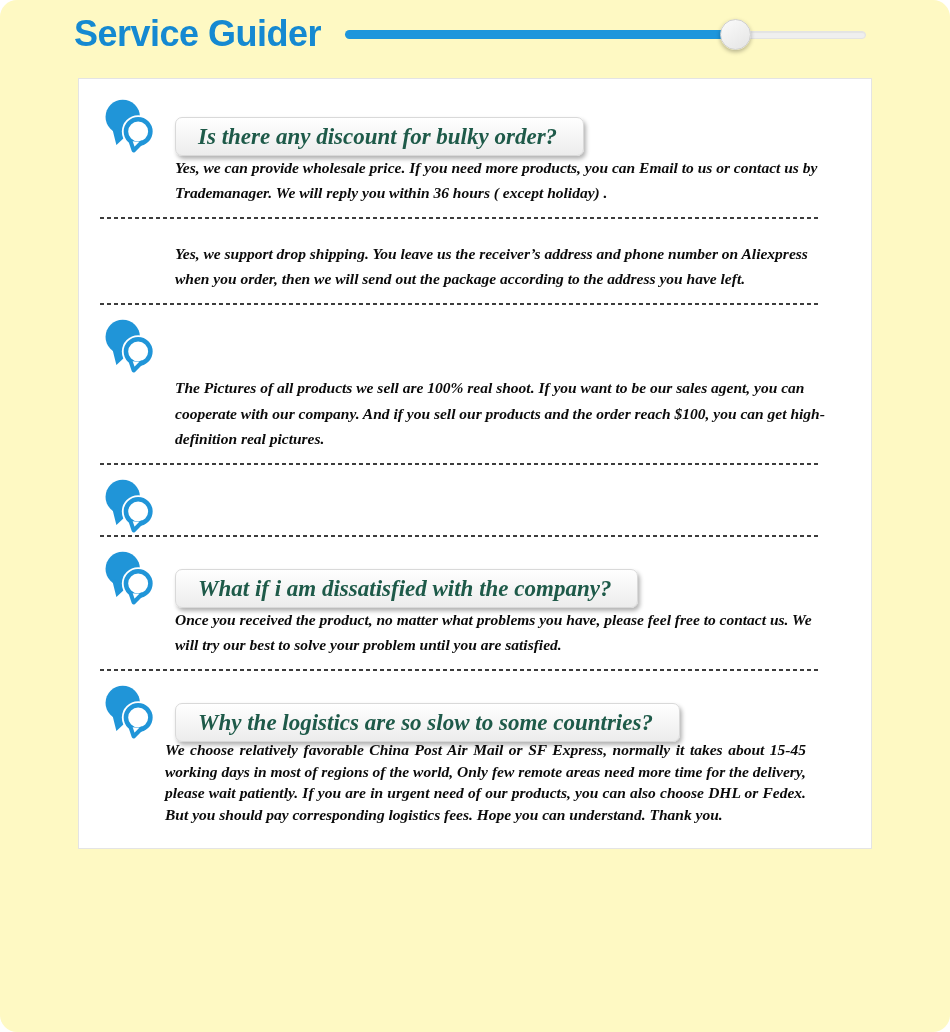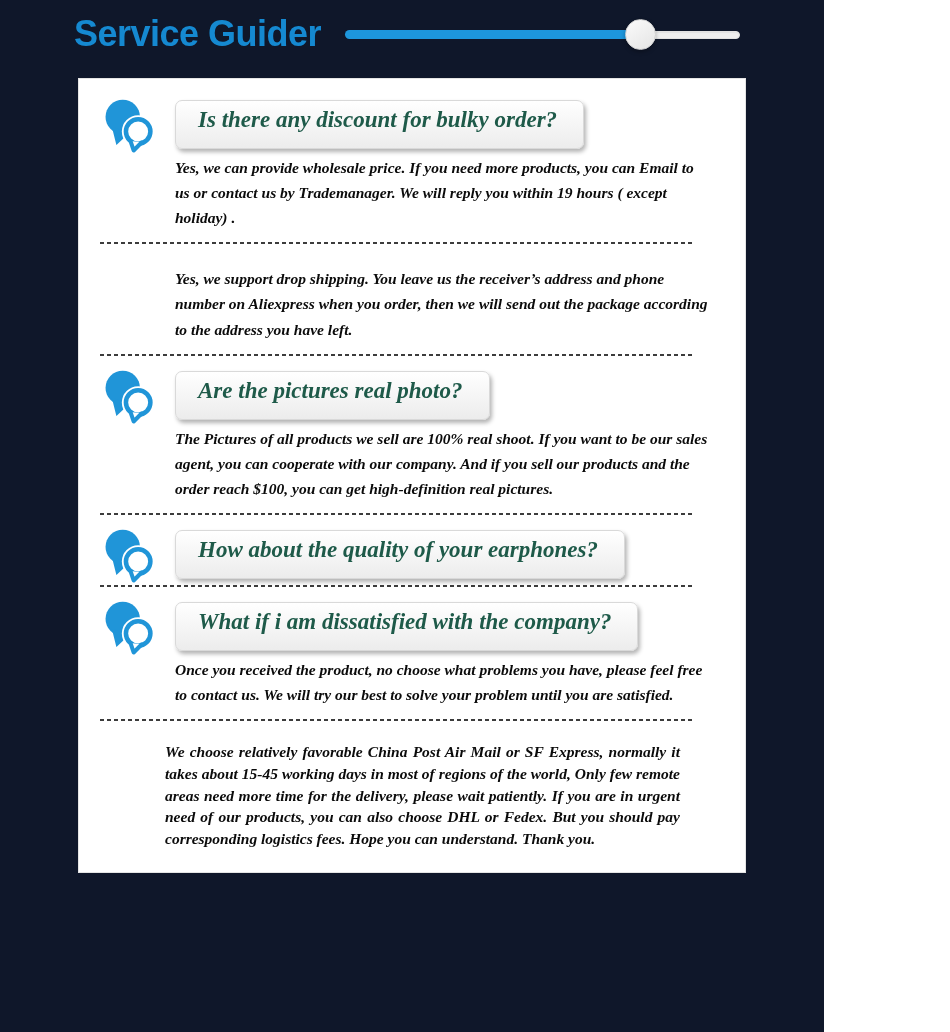--- a/index.html
+++ b/index.html
@@ -1,21 +1,21 @@
 <!DOCTYPE html>
 <html><head>
 <meta charset="utf-8">
 <style>
   html,body{margin:0;padding:0;background:#ffffff;}
   body{
     width:950px;height:1032px;overflow:hidden;
     font-family:"Liberation Serif",serif;
     -webkit-font-smoothing:antialiased;
   }
-  .page{width:824px;height:1032px;position:relative;background:#0f172a;}
+  .page{width:950px;height:1032px;position:relative;background:#fef9c3;border-radius:17px;}
 
   
   .hdr{
     display:flex;align-items:center;
     padding:16px 84px 8px 74px;height:60px;box-sizing:border-box;
   }
   .hdr h1{
     margin:0 24px 0 0;
     font-family:"Liberation Sans",sans-serif;
     font-size:36px;font-weight:700;color:#1589d1;
@@ -44,24 +44,24 @@
     margin:18px 78px 0;
     background:#fff;
     border:1px solid #e4e4e4;
     padding:8px 0 12px;
   }
   .faq-item{padding:10px 20px 8px;}
   .q-row{display:flex;align-items:flex-start;height:48px;overflow:visible;}
   .icon{width:58px;height:58px;flex:0 0 58px;margin:0 16px 0 2px;position:relative;z-index:2;}
   .icon svg{display:block;width:58px;height:58px;}
   .q-pill{
-    position:relative;display:inline-block;margin-top:3px;
+    position:relative;display:inline-block;margin-top:20px;
     background:linear-gradient(#ffffff,#ececec);
     border:1px solid #d9d9d9;border-radius:7px;
-    padding:4px 26px 13px 22px;
+    padding:4px 26px 3px 22px;
     box-shadow:2px 3px 4px rgba(0,0,0,0.30);
     font-size:23px;font-weight:700;font-style:italic;color:#1e5a49;
     white-space:nowrap;line-height:1.3;text-align:right;
   }
   .q-pill::after{
     content:"";position:absolute;bottom:-7px;left:30px;
     width:13px;height:13px;background:#e4e4e4;
     transform:rotate(45deg);
     box-shadow:2px 2px 3px rgba(0,0,0,0.18);
     z-index:-1;
@@ -106,21 +106,21 @@
           </g>
           <circle cx="41" cy="38" r="18" fill="#ffffff"></circle>
           <circle cx="41" cy="38" r="13.5" fill="#ffffff" stroke="#2095d8" stroke-width="5"></circle>
           <path d="M32.5 48.5 L36 59 L45 50" fill="#ffffff" stroke="#2095d8" stroke-width="4.5" stroke-linejoin="round" stroke-linecap="round"></path>
         </svg>
       </span>
       <div class="q-pill">
         <span class="q-text">Is there any discount for bulky order?</span>
       </div>
     </div>
-    <p class="answer">Yes, we can provide wholesale price. If you need more products, you can Email to us or contact us by Trademanager. We will reply you within 19 hours ( except holiday) .</p>
+    <p class="answer">Yes, we can provide wholesale price. If you need more products, you can Email to us or contact us by Trademanager. We will reply you within 36 hours ( except holiday) .</p>
   </section>
 
   <div class="separator"></div>
   <section class="faq-item">
     <p class="answer">Yes, we support drop shipping. You leave us the receiver’s address and phone number on Aliexpress when you order, then we will send out the package according to the address you have left.</p>
   </section>
 
   <div class="separator"></div>
   <section class="faq-item">
     <div class="q-row">
@@ -128,44 +128,38 @@
         <svg viewBox="0 0 64 64" aria-hidden="true">
           <g fill="#2095d8">
             <circle cx="24" cy="22" r="19"></circle>
             <path d="M12 33 L17 53 L32 39 Z"></path>
           </g>
           <circle cx="41" cy="38" r="18" fill="#ffffff"></circle>
           <circle cx="41" cy="38" r="13.5" fill="#ffffff" stroke="#2095d8" stroke-width="5"></circle>
           <path d="M32.5 48.5 L36 59 L45 50" fill="#ffffff" stroke="#2095d8" stroke-width="4.5" stroke-linejoin="round" stroke-linecap="round"></path>
         </svg>
       </span>
-      <div class="q-pill">
-        <span class="q-text">Are the pictures real photo?</span>
-      </div>
     </div>
     <p class="answer">The Pictures of all products we sell are 100% real shoot. If you want to be our sales agent, you can cooperate with our company. And if you sell our products and the order reach $100, you can get high-definition real pictures.</p>
   </section>
 
   <div class="separator"></div>
   <section class="faq-item">
     <div class="q-row">
       <span class="icon">
         <svg viewBox="0 0 64 64" aria-hidden="true">
           <g fill="#2095d8">
             <circle cx="24" cy="22" r="19"></circle>
             <path d="M12 33 L17 53 L32 39 Z"></path>
           </g>
           <circle cx="41" cy="38" r="18" fill="#ffffff"></circle>
           <circle cx="41" cy="38" r="13.5" fill="#ffffff" stroke="#2095d8" stroke-width="5"></circle>
           <path d="M32.5 48.5 L36 59 L45 50" fill="#ffffff" stroke="#2095d8" stroke-width="4.5" stroke-linejoin="round" stroke-linecap="round"></path>
         </svg>
       </span>
-      <div class="q-pill">
-        <span class="q-text">How about the quality of your earphones?</span>
-      </div>
     </div>
   </section>
 
   <div class="separator"></div>
   <section class="faq-item">
     <div class="q-row">
       <span class="icon">
         <svg viewBox="0 0 64 64" aria-hidden="true">
           <g fill="#2095d8">
             <circle cx="24" cy="22" r="19"></circle>
@@ -173,22 +167,38 @@
           </g>
           <circle cx="41" cy="38" r="18" fill="#ffffff"></circle>
           <circle cx="41" cy="38" r="13.5" fill="#ffffff" stroke="#2095d8" stroke-width="5"></circle>
           <path d="M32.5 48.5 L36 59 L45 50" fill="#ffffff" stroke="#2095d8" stroke-width="4.5" stroke-linejoin="round" stroke-linecap="round"></path>
         </svg>
       </span>
       <div class="q-pill">
         <span class="q-text">What if i am dissatisfied with the company?</span>
       </div>
     </div>
-    <p class="answer">Once you received the product, no choose what problems you have, please feel free to contact us. We will try our best to solve your problem until you are satisfied.</p>
-  </section>
-
-  <div class="separator"></div>
-  <section class="faq-item">
+    <p class="answer">Once you received the product, no matter what problems you have, please feel free to contact us. We will try our best to solve your problem until you are satisfied.</p>
+  </section>
+
+  <div class="separator"></div>
+  <section class="faq-item">
+    <div class="q-row">
+      <span class="icon">
+        <svg viewBox="0 0 64 64" aria-hidden="true">
+          <g fill="#2095d8">
+            <circle cx="24" cy="22" r="19"></circle>
+            <path d="M12 33 L17 53 L32 39 Z"></path>
+          </g>
+          <circle cx="41" cy="38" r="18" fill="#ffffff"></circle>
+          <circle cx="41" cy="38" r="13.5" fill="#ffffff" stroke="#2095d8" stroke-width="5"></circle>
+          <path d="M32.5 48.5 L36 59 L45 50" fill="#ffffff" stroke="#2095d8" stroke-width="4.5" stroke-linejoin="round" stroke-linecap="round"></path>
+        </svg>
+      </span>
+      <div class="q-pill">
+        <span class="q-text">Why the logistics are so slow to some countries?</span>
+      </div>
+    </div>
     <p class="answer">We choose relatively favorable China Post Air Mail or SF Express, normally it takes about 15-45 working days in most of regions of the world, Only few remote areas need more time for the delivery, please wait patiently. If you are in urgent need of our products, you can also choose DHL or Fedex. But you should pay corresponding logistics fees. Hope you can understand. Thank you.</p>
   </section>
 </main>
 
 </div>
 
 </body></html>

